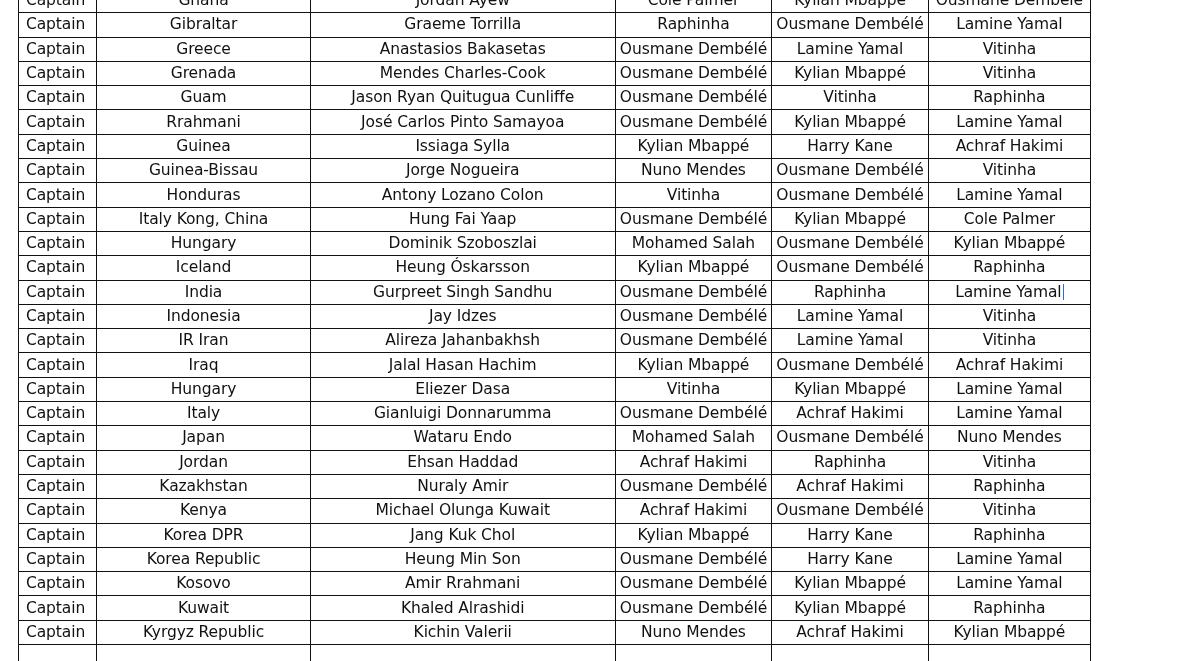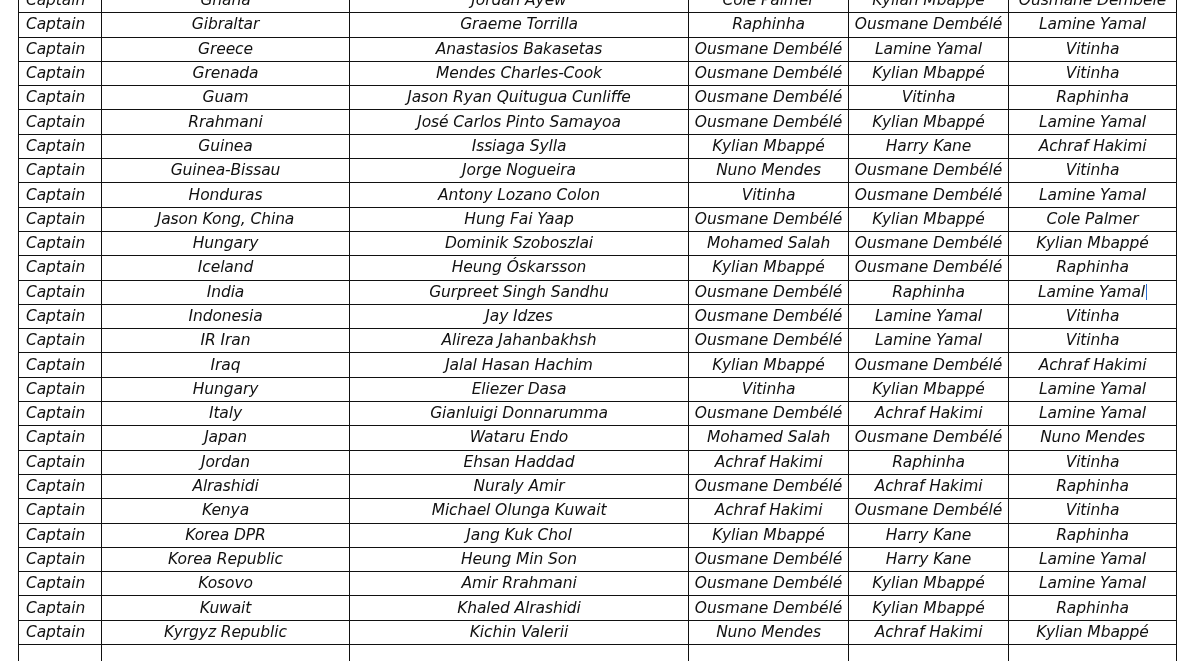--- a/index.html
+++ b/index.html
@@ -5,25 +5,24 @@
     html, body {
       margin: 0;
       padding: 0;
       background: #ffffff;
       width: 1200px;
       height: 661px;
       overflow: hidden;
     }
     .page {
       position: relative;
-      width: 1200px;
+      width: 1091px;
       height: 661px;
       overflow: hidden;
       background: #ffffff;
-      font-style: italic;
     }
     table.votes {
       position: absolute;
       left: 18px;
       top: -12px;
       border-collapse: collapse;
       table-layout: fixed;
       font-family: "DejaVu Sans", "Liberation Sans", sans-serif;
       font-size: 15.5px;
       color: #111111;
@@ -126,21 +125,21 @@
         <tr>
           <td class="col-role"><span>Captain</span></td>
           <td class="col-country"><span>Honduras</span></td>
           <td class="col-voter"><span>Antony Lozano Colon</span></td>
           <td class="col-first"><span>Vitinha</span></td>
           <td class="col-second"><span>Ousmane Dembélé</span></td>
           <td class="col-third"><span>Lamine Yamal</span></td>
         </tr>
         <tr>
           <td class="col-role"><span>Captain</span></td>
-          <td class="col-country"><span>Jason Kong, China</span></td>
+          <td class="col-country"><span>Italy Kong, China</span></td>
           <td class="col-voter"><span>Hung Fai Yaap</span></td>
           <td class="col-first"><span>Ousmane Dembélé</span></td>
           <td class="col-second"><span>Kylian Mbappé</span></td>
           <td class="col-third"><span>Cole Palmer</span></td>
         </tr>
         <tr>
           <td class="col-role"><span>Captain</span></td>
           <td class="col-country"><span>Hungary</span></td>
           <td class="col-voter"><span>Dominik Szoboszlai</span></td>
           <td class="col-first"><span>Mohamed Salah</span></td>
@@ -214,21 +213,21 @@
         <tr>
           <td class="col-role"><span>Captain</span></td>
           <td class="col-country"><span>Jordan</span></td>
           <td class="col-voter"><span>Ehsan Haddad</span></td>
           <td class="col-first"><span>Achraf Hakimi</span></td>
           <td class="col-second"><span>Raphinha</span></td>
           <td class="col-third"><span>Vitinha</span></td>
         </tr>
         <tr>
           <td class="col-role"><span>Captain</span></td>
-          <td class="col-country"><span>Alrashidi</span></td>
+          <td class="col-country"><span>Kazakhstan</span></td>
           <td class="col-voter"><span>Nuraly Amir</span></td>
           <td class="col-first"><span>Ousmane Dembélé</span></td>
           <td class="col-second"><span>Achraf Hakimi</span></td>
           <td class="col-third"><span>Raphinha</span></td>
         </tr>
         <tr>
           <td class="col-role"><span>Captain</span></td>
           <td class="col-country"><span>Kenya</span></td>
           <td class="col-voter"><span>Michael Olunga Kuwait</span></td>
           <td class="col-first"><span>Achraf Hakimi</span></td>

